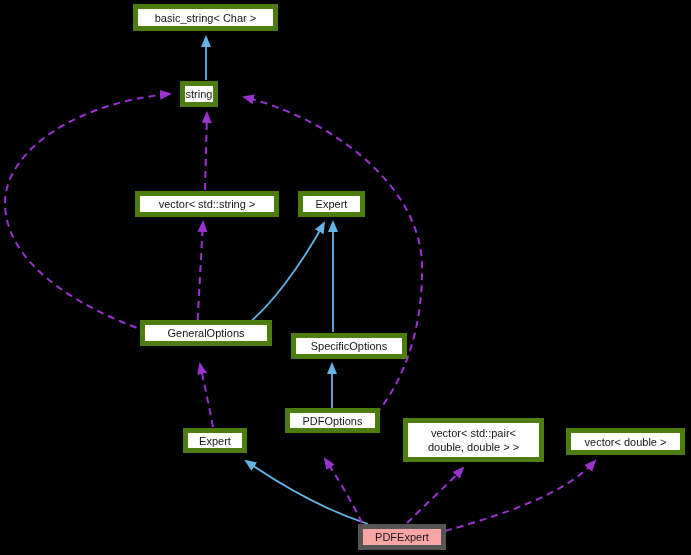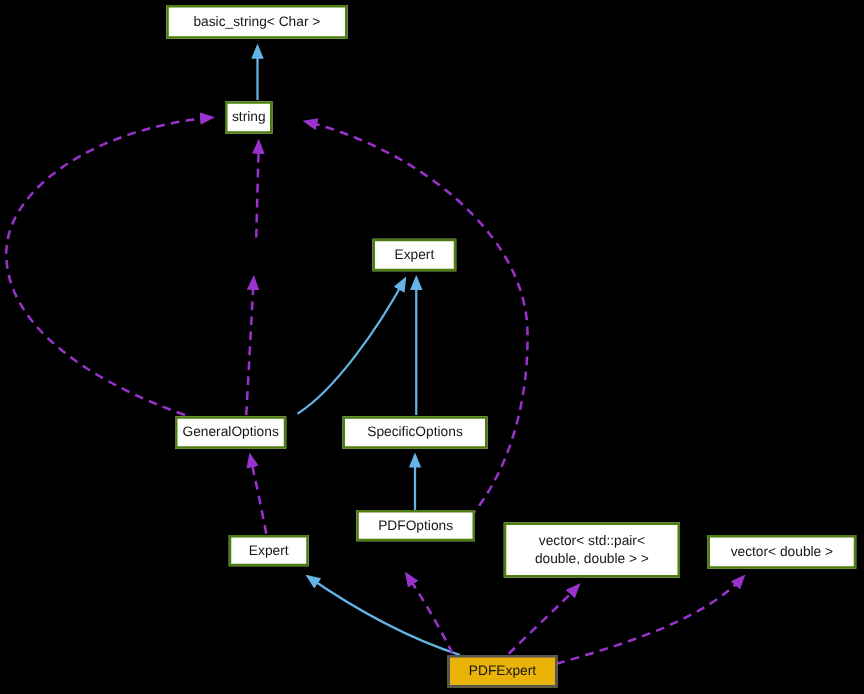--- a/index.html
+++ b/index.html
@@ -10,30 +10,30 @@
     font-family:"Liberation Sans", sans-serif;
     overflow:hidden;
   }
   .edges{position:absolute;left:0;top:0;width:691px;height:555px;}
   .edge-blue{fill:none;stroke:#64B4E6;stroke-width:1.8;}
   .edge-purple{fill:none;stroke:#9A32CD;stroke-width:2;stroke-dasharray:7 5;}
   .node{
     position:absolute;
     box-sizing:border-box;
     background:#FFFFFF;
-    border:2px solid #4d7c0f;
+    border:5px solid #4d7c0f;
     color:#161616;
     display:flex;flex-direction:column;
     align-items:center;justify-content:center;
     font-size:11px;line-height:14px;
     white-space:nowrap;
     cursor:pointer;
   }
   .node.highlight{
-    background:#eab308;
+    background:#fca5a5;
     border-color:#565656;
   }
 </style>
 </head>
 <body>
 
 <div class="canvas">
 
   <svg class="edges" viewBox="0 0 691 555" xmlns="http://www.w3.org/2000/svg">
     <defs>
@@ -62,30 +62,33 @@
   </svg>
 
   <div class="node" style="left:133px;top:4px;width:145px;height:27px">
     <span>basic_string&lt; Char &gt;</span>
   </div>
 
   <div class="node" style="left:180px;top:81px;width:38px;height:26px">
     <span>string</span>
   </div>
 
+  <div class="node" style="left:135px;top:191px;width:144px;height:26px">
+    <span>vector&lt; std::string &gt;</span>
+  </div>
 
   <div class="node" style="left:298px;top:191px;width:67px;height:26px">
     <span>Expert</span>
   </div>
 
-  <div class="node" style="left:140px;top:333px;width:89px;height:26px">
+  <div class="node" style="left:140px;top:320px;width:132px;height:26px">
     <span>GeneralOptions</span>
   </div>
 
-  <div class="node" style="left:274px;top:333px;width:116px;height:26px">
+  <div class="node" style="left:291px;top:333px;width:116px;height:26px">
     <span>SpecificOptions</span>
   </div>
 
   <div class="node" style="left:183px;top:428px;width:64px;height:25px">
     <span>Expert</span>
   </div>
 
   <div class="node" style="left:285px;top:408px;width:95px;height:25px">
     <span>PDFOptions</span>
   </div>

